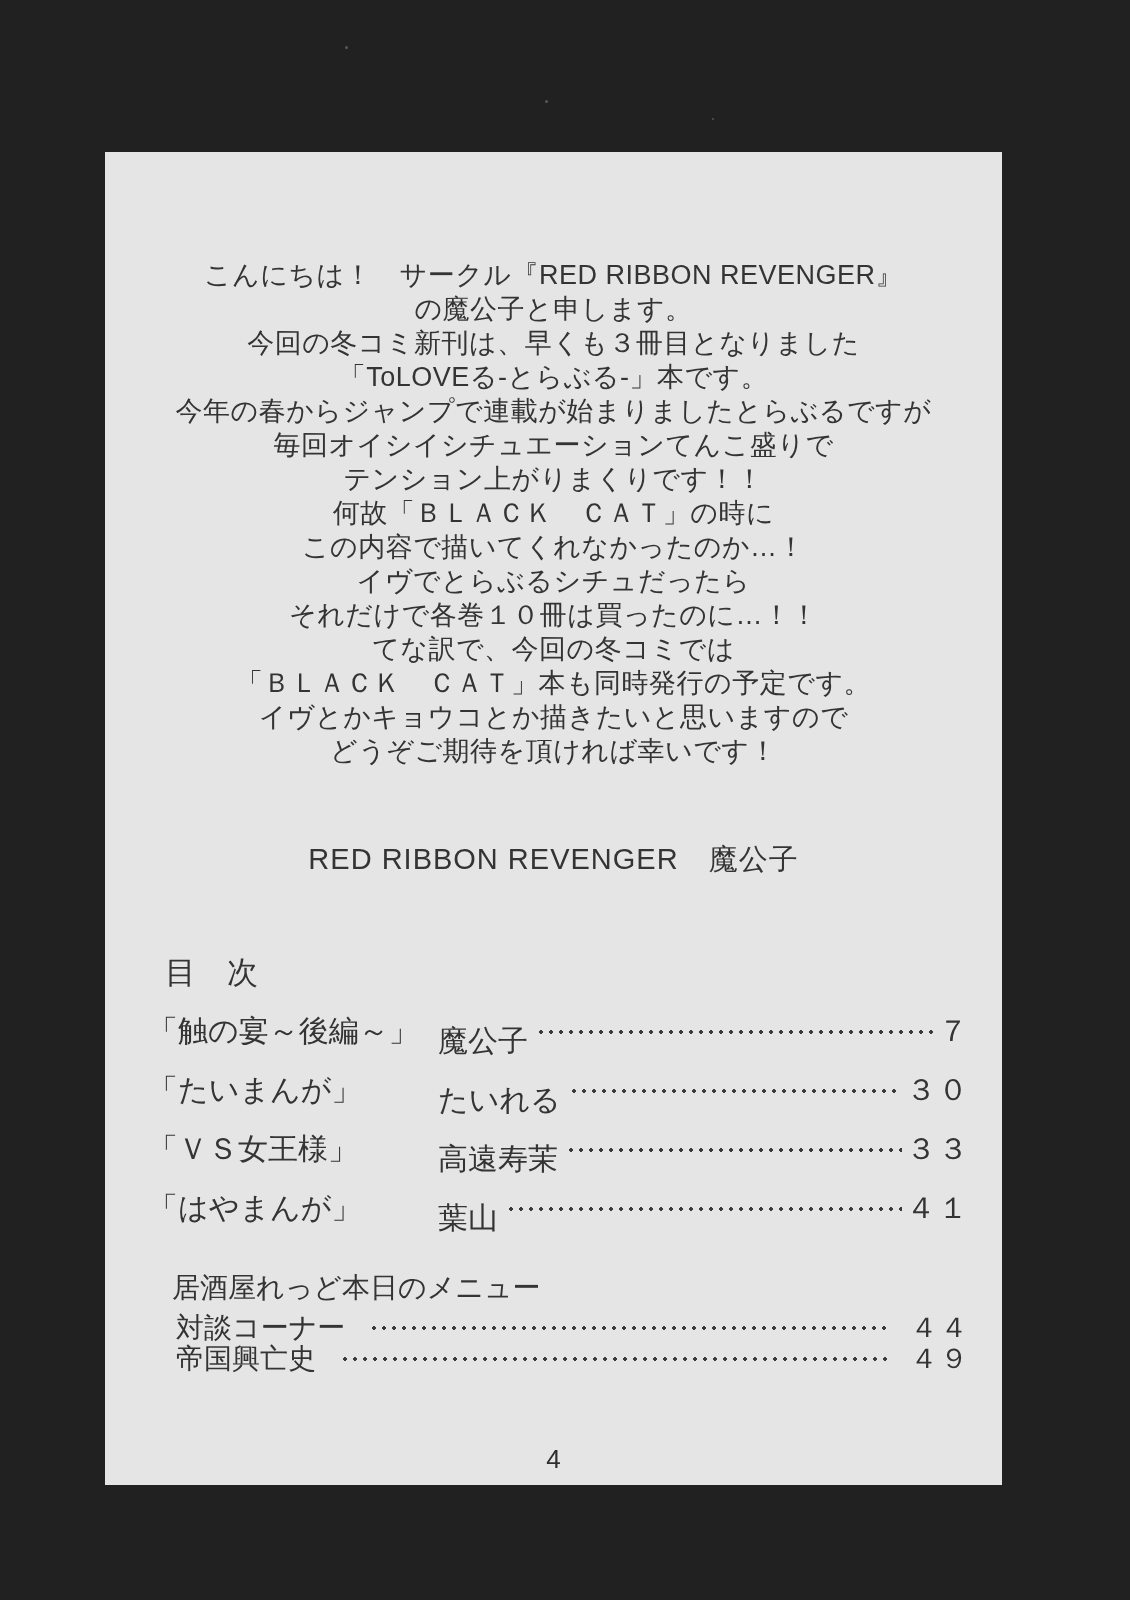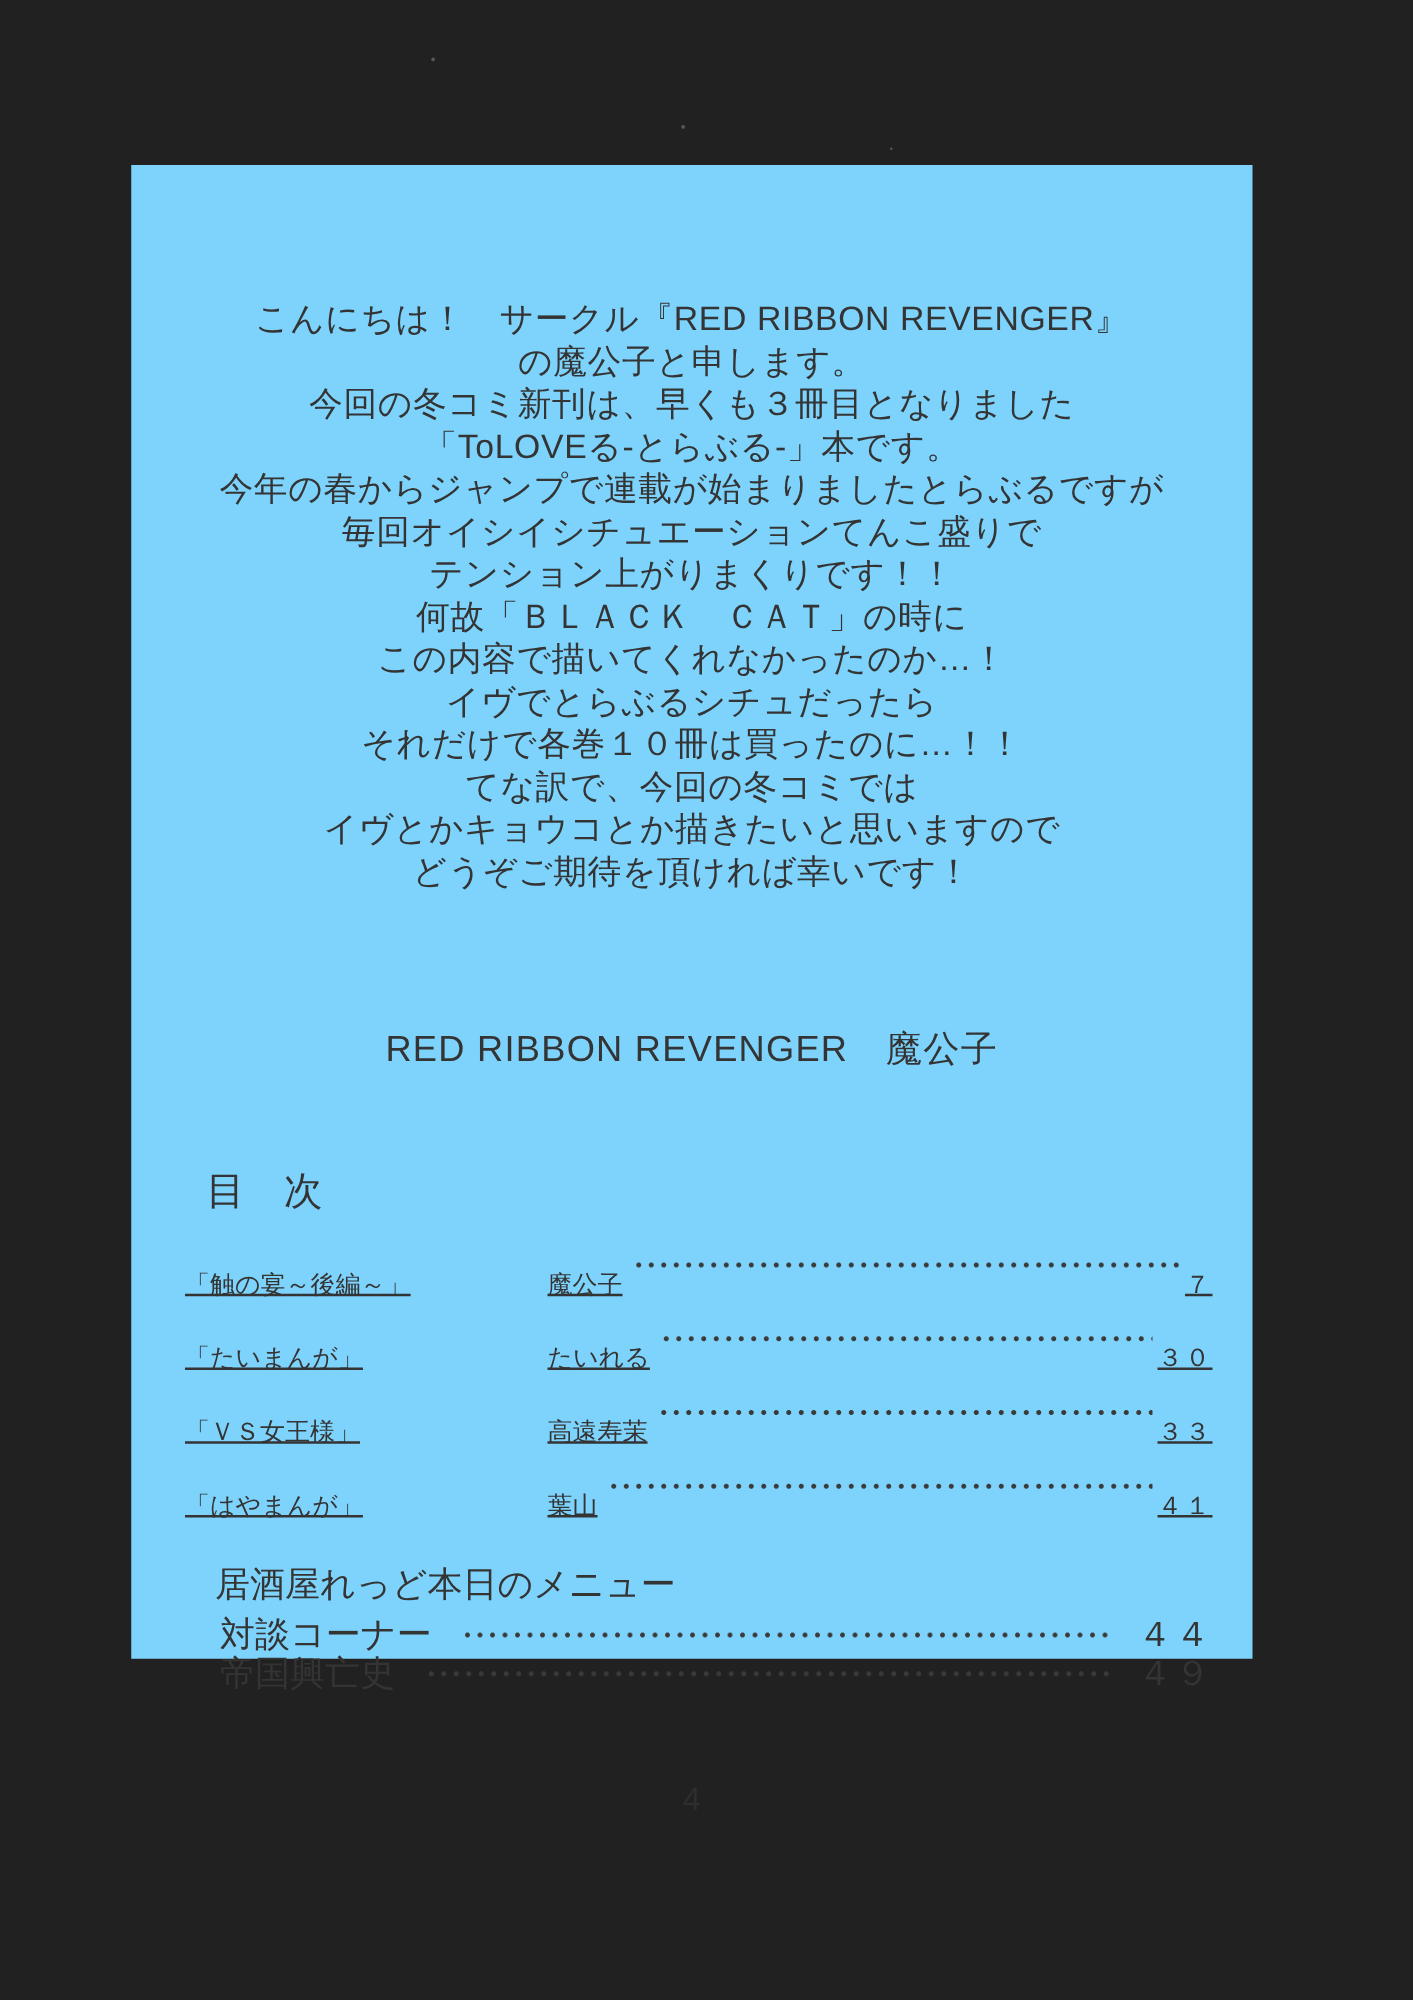--- a/index.html
+++ b/index.html
@@ -19,24 +19,24 @@
   }
   .speck {
     position: absolute;
     width: 3px; height: 3px;
     border-radius: 50%;
     background: rgba(190,190,190,0.35);
   }
   .page {
     position: absolute;
     left: 105px;
-    top: 132px;
+    top: 152px;
     width: 897px;
-    height: 1195px;
-    background: #7dd3fc;
+    height: 1333px;
+    background: #e5e5e5;
     color: #343434;
   }
   .foreword {
     position: absolute;
     top: 106px;
     left: 0;
     width: 100%;
     text-align: center;
     font-size: 27px;
     line-height: 34px;
@@ -59,25 +59,24 @@
     font-size: 31px;
   }
   .toc {
     position: absolute;
     top: 850px;
     left: 43px;
     right: 32px;
   }
   .trow {
     display: flex;
-    align-items: flex-end;
+    align-items: center;
     height: 59px;
-    font-size: 20px;
-    white-space: nowrap;
-    text-decoration: underline;
+    font-size: 30px;
+    white-space: nowrap;
   }
   .ttitle {
     flex: none;
     width: 290px;
   }
   .tauthor { flex: none; margin-top: 20px; }
   .leader {
     flex: 1;
     align-self: stretch;
     margin: 0 4px 0 8px;
@@ -140,20 +139,21 @@
       <div>今回の冬コミ新刊は、早くも３冊目となりました</div>
       <div>「ToLOVEる-とらぶる-」本です。</div>
       <div>今年の春からジャンプで連載が始まりましたとらぶるですが</div>
       <div>毎回オイシイシチュエーションてんこ盛りで</div>
       <div>テンション上がりまくりです！！</div>
       <div>何故「ＢＬＡＣＫ　ＣＡＴ」の時に</div>
       <div>この内容で描いてくれなかったのか…！</div>
       <div>イヴでとらぶるシチュだったら</div>
       <div>それだけで各巻１０冊は買ったのに…！！</div>
       <div>てな訳で、今回の冬コミでは</div>
+      <div>「ＢＬＡＣＫ　ＣＡＴ」本も同時発行の予定です。</div>
       <div>イヴとかキョウコとか描きたいと思いますので</div>
       <div>どうぞご期待を頂ければ幸いです！</div>
     </div>
 
     <div class="signature">RED RIBBON REVENGER　魔公子</div>
 
     <div class="toc-heading">目　次</div>
 
     <div class="toc">
       <div class="trow">

